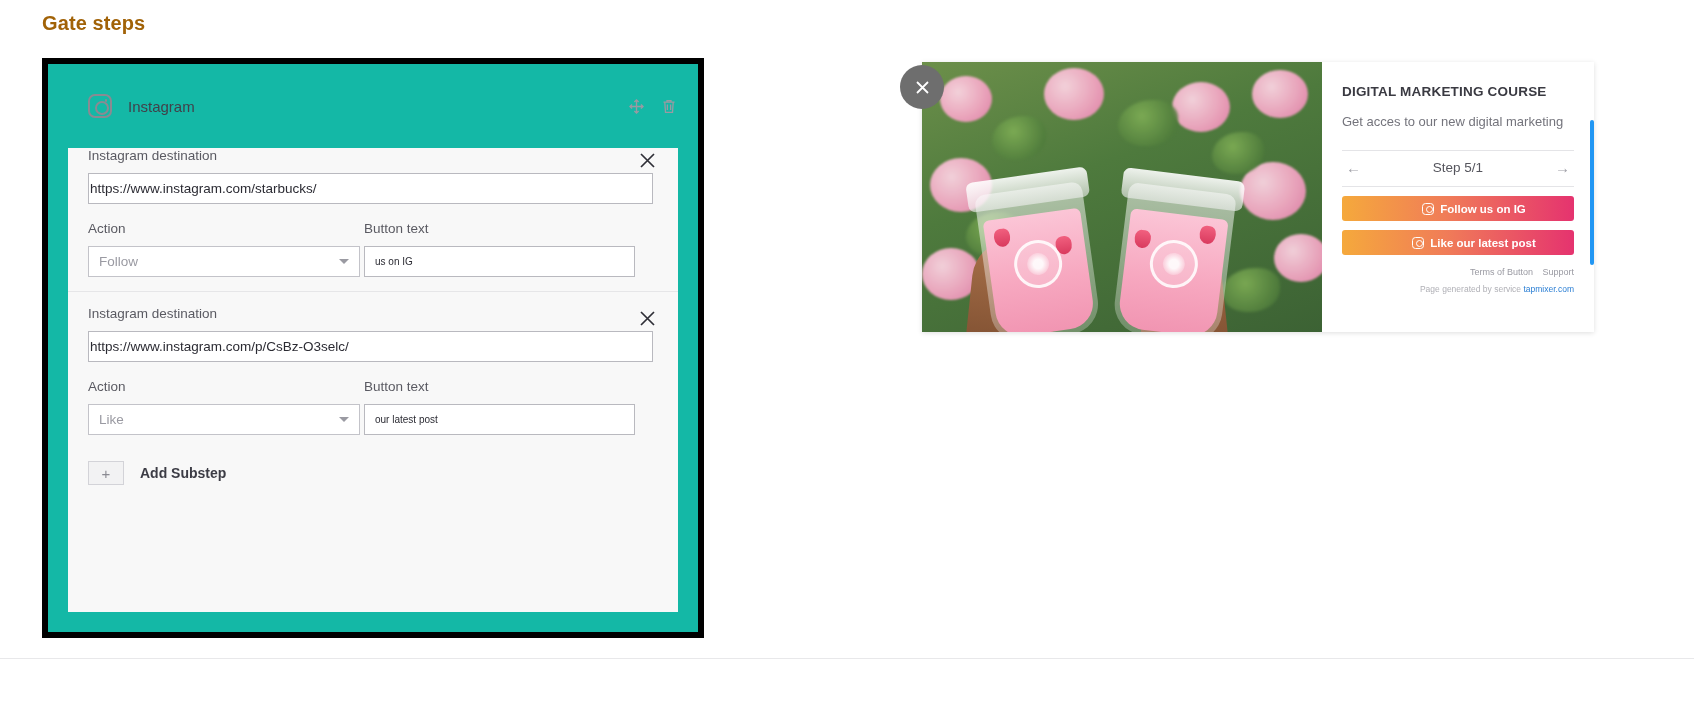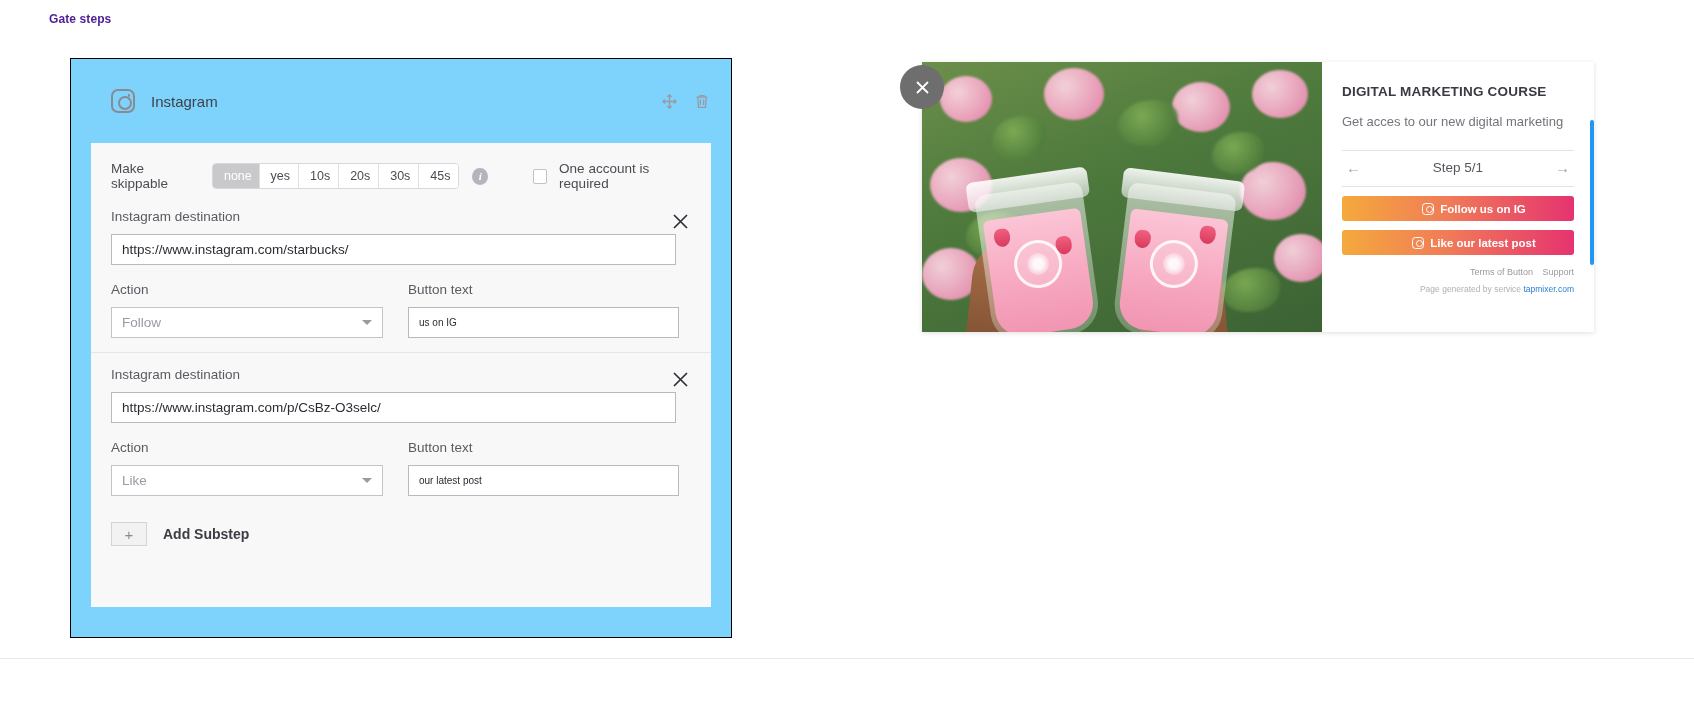--- a/index.html
+++ b/index.html
@@ -7,28 +7,27 @@
     width: 1694px; height: 705px;
     background: #ffffff;
     font-family: "Liberation Sans", sans-serif;
     overflow: hidden;
   }
   .page { position: relative; width: 1694px; height: 705px; background:#fff; }
 
   
   .page-title {
     position: absolute; left: 42px; top: 12px;
-    font-size: 12px; font-weight: bold; color: #4c1d95;
+    font-size: 20px; font-weight: bold; color: #a16207;
     letter-spacing: .1px;
-    margin-left: 7px;
   }
   .step-card {
     position: absolute; left: 42px; top: 58px;
     width: 662px; height: 580px;
-    background: #7dd3fc; border: 1px solid #000000; margin-left: 28px;
+    background: #14b8a6; border: 6px solid #000000;
   }
   .card-header {
     height: 84px; display: flex; align-items: center;
     padding: 0 22px 0 40px;
   }
   .ig-logo {
     width: 24px; height: 24px; border: 2px solid #8a8a92;
     border-radius: 7px; position: relative; flex: none;
   }
   .ig-logo::before {
@@ -76,24 +75,24 @@
   .substep { padding: 0 20px; position: relative; }
   .substep + .substep { border-top: 1px solid #e6e6e8; margin-top: 14px; padding-top: 14px; }
   .field-label { font-size: 13.5px; color: #5a5a62; margin-bottom: 10px; }
   .dest-head { display: flex; align-items: center; }
   .close-x {
     margin-left: auto; color: #2f2f37; cursor: pointer; line-height: 0;
     padding-right: 2px;
   }
   .text-input {
     width: 565px; height: 31px; border: 1px solid #b9b9bf; background: #fff;
-    font-size: 13.5px; color: #2b2b33; padding: 0 10px;
+    font-size: 13.5px; color: #2b2b33; padding: 0 1px;
     font-family: "Liberation Sans", sans-serif;
   }
-  .two-col { display: flex; gap: 25px; margin-top: 17px; }
+  .two-col { display: flex; gap: 4px; margin-top: 17px; }
   .col-action { width: 272px; }
   .col-button { width: 271px; }
   .select-box {
     width: 100%; height: 31px; border: 1px solid #c3c3c9; background: #fff;
     display: flex; align-items: center; padding: 0 10px; cursor: pointer;
     font-size: 13.5px; color: #9a9aa2;
   }
   .caret {
     margin-left: auto; width: 0; height: 0;
     border-left: 5px solid transparent; border-right: 5px solid transparent;
@@ -229,36 +228,20 @@
           <svg width="14" height="15" viewBox="0 0 14 15" fill="none" stroke="currentColor" stroke-width="1.3">
             <path d="M1.5 3.2h11M5 3.2V1.6h4v1.6M2.8 3.2l.7 10.2h7l.7-10.2"></path>
             <path d="M5.4 5.6v5.4M8.6 5.6v5.4"></path>
           </svg>
         </span>
       </div>
     </div>
 
     <div class="card-body">
 
-      <div class="skip-row">
-        <span class="skip-label">Make skippable</span>
-        <div class="segmented">
-          <div class="seg active">none</div>
-          <div class="seg">yes</div>
-          <div class="seg">10s</div>
-          <div class="seg">20s</div>
-          <div class="seg">30s</div>
-          <div class="seg">45s</div>
-        </div>
-        <div class="info-icon">i</div>
-        <div class="account-req">
-          <div class="checkbox"></div>
-          <span class="account-req-label">One account is required</span>
-        </div>
-      </div>
 
       <div class="substep">
         <div class="dest-head">
           <span class="field-label">Instagram destination</span>
           <span class="close-x">
             <svg width="17" height="17" viewBox="0 0 17 17" fill="none" stroke="currentColor" stroke-width="1.7">
               <path d="M2 2l13 13M15 2L2 15"></path>
             </svg>
           </span>
         </div>

